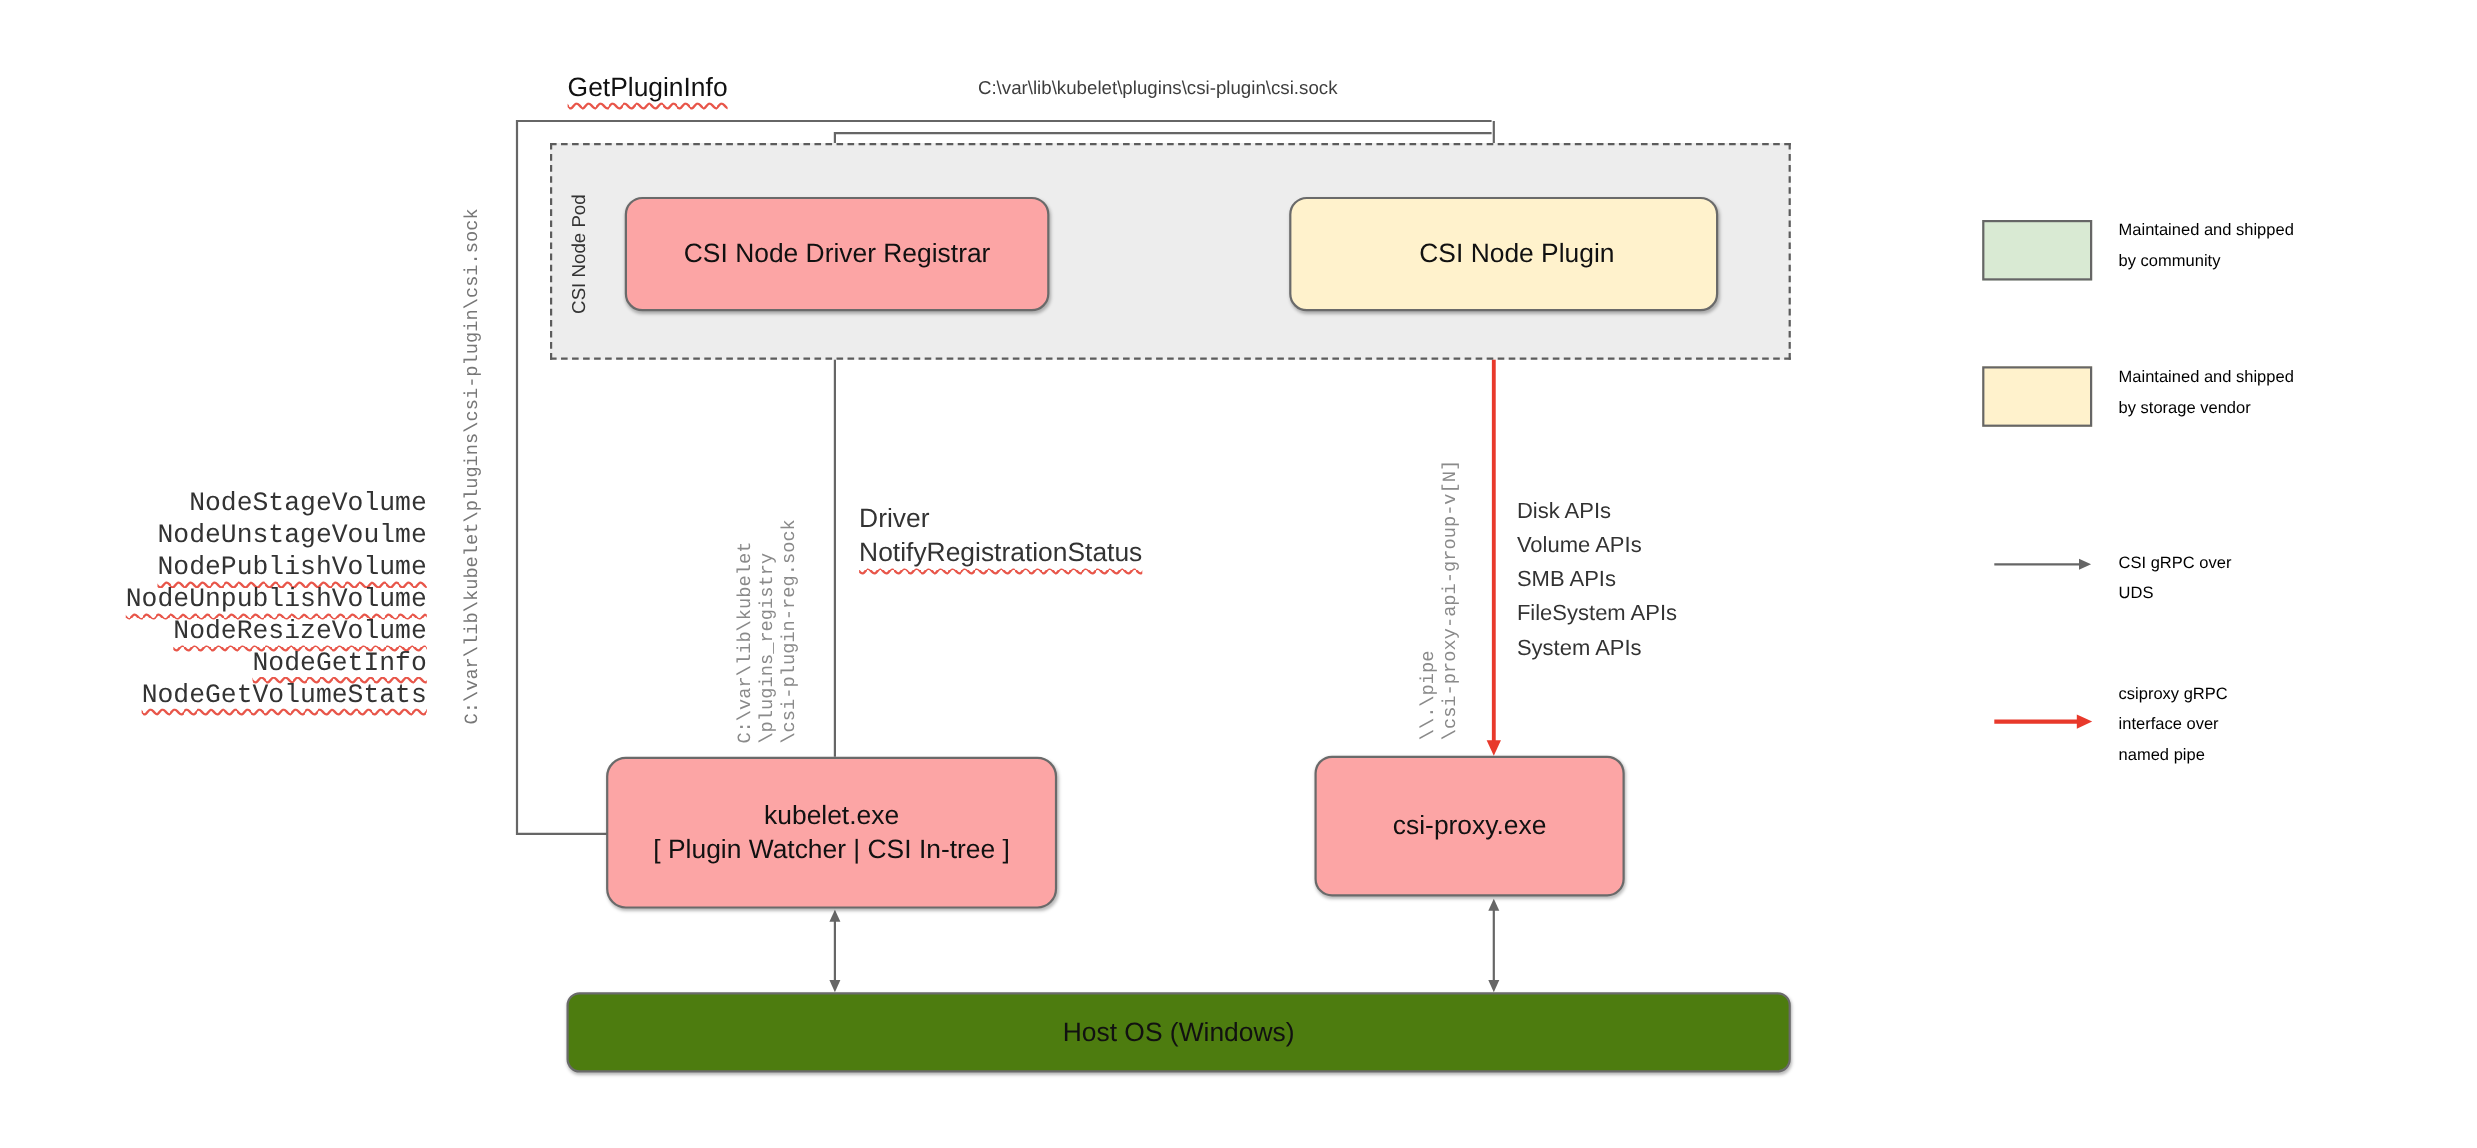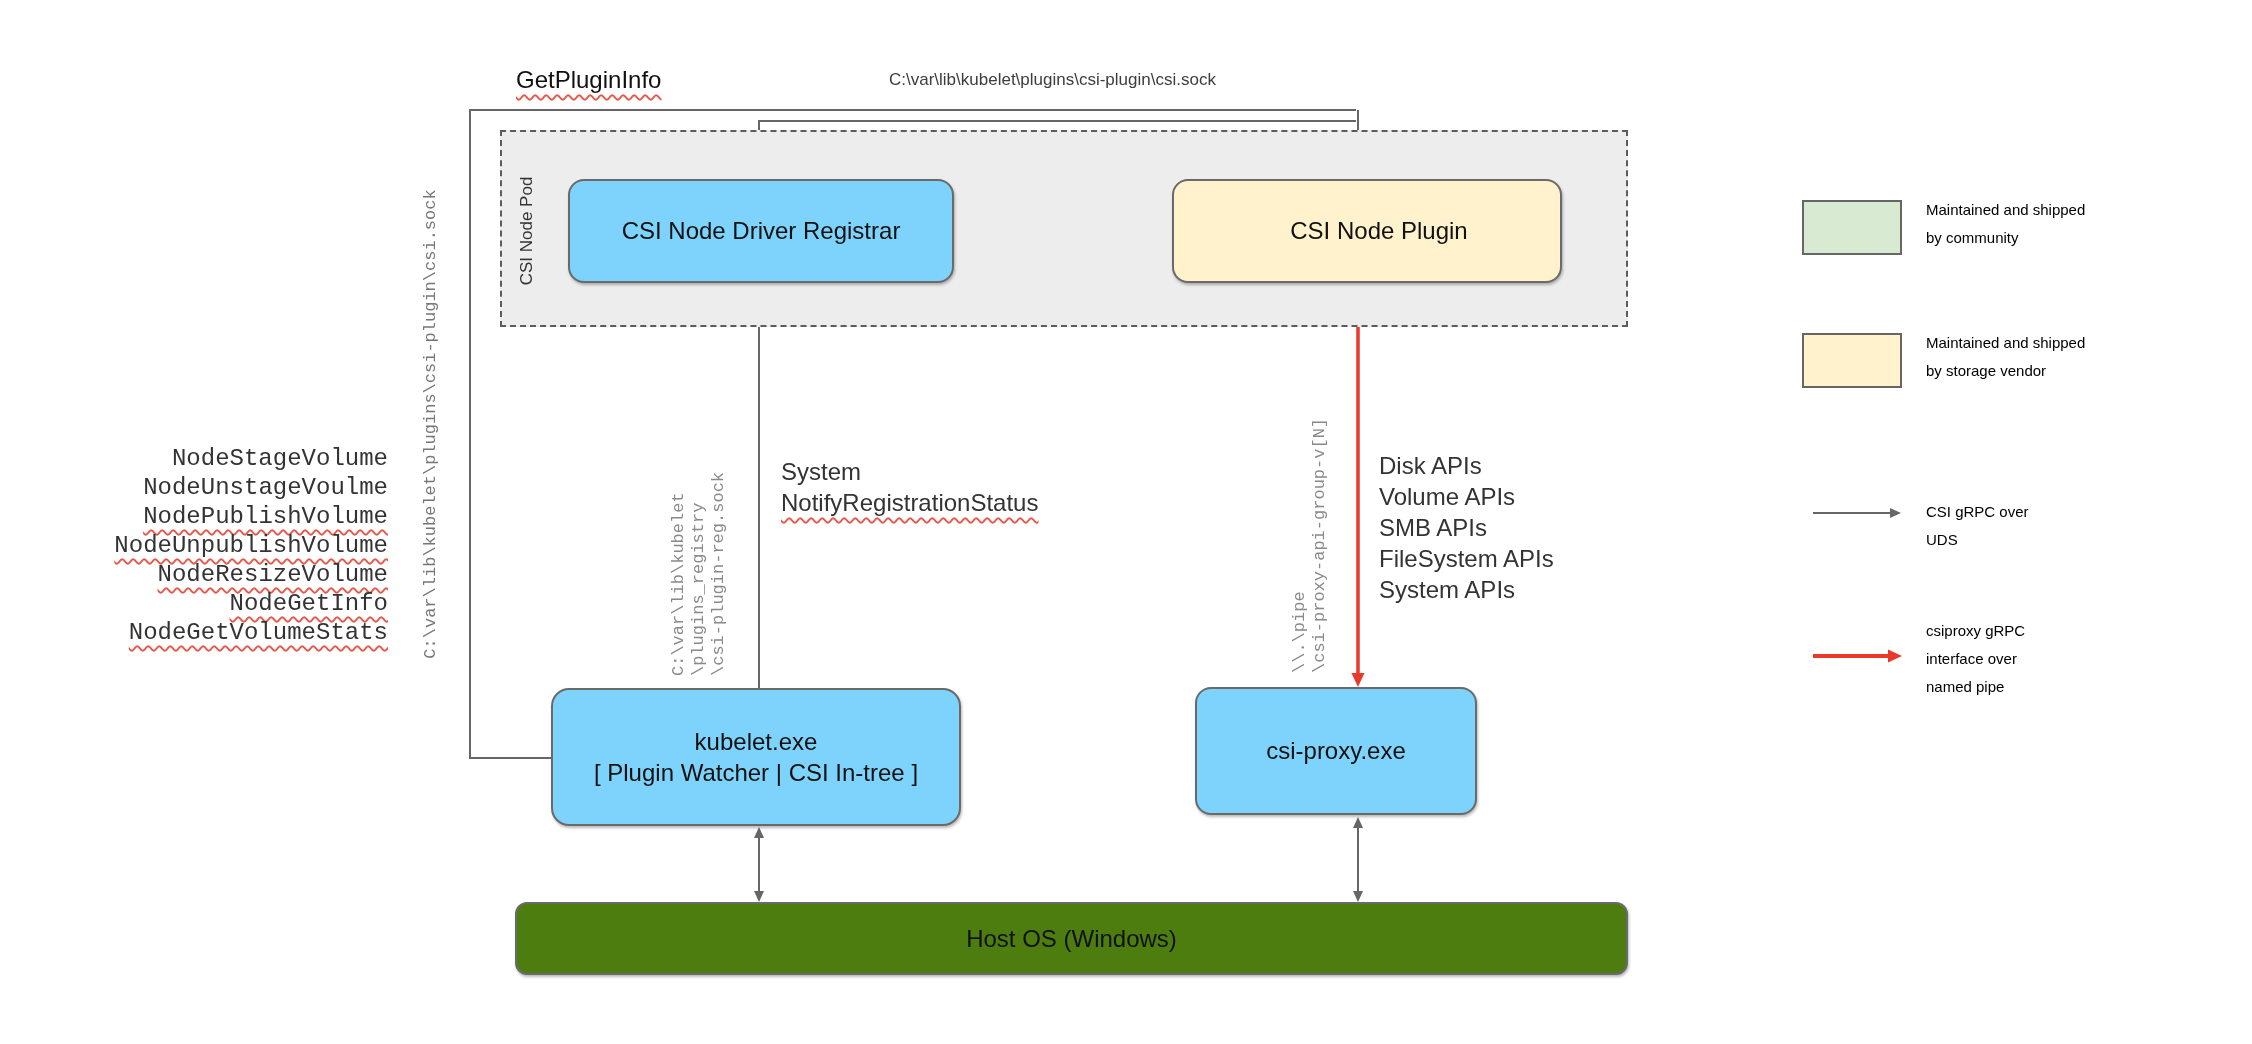--- a/index.html
+++ b/index.html
@@ -4,21 +4,21 @@
 <style>
   html,body{margin:0;padding:0;background:#ffffff;}
   body{width:2252px;height:1044px;position:relative;overflow:hidden;
        font-family:"Liberation Sans",sans-serif;}
   .mono{font-family:Liberation Sans, sans-serif;}
   .pre{white-space:pre-line;}
   
   .node{position:absolute;border:2px solid #6a6a6a;display:flex;align-items:center;
         justify-content:center;text-align:center;font-size:24px;color:#111;
         box-shadow:1px 2px 3px rgba(0,0,0,0.28);box-sizing:border-box;}
-  .green{background:#7dd3fc;}
+  .green{background:#fca5a5;}
   .yellow{background:#fff2cc;padding-left:24px;}
   .blue{background:#4d7c0f;}
   .pod{position:absolute;left:500px;top:130px;width:1128px;height:197px;
        background:#ededed;border:2px dashed #5c5c5c;box-sizing:border-box;}
   
   .rot{position:absolute;transform:rotate(-90deg);font-family:"Liberation Mono","DejaVu Sans Mono",monospace;
        color:#8a8a8a;font-size:17px;line-height:20px;white-space:pre-line;}
   
   .lbl{position:absolute;color:#333;}
   .squiggle{text-decoration-line:underline;text-decoration-style:wavy;
@@ -97,25 +97,25 @@
     <div class="rpc-line">NodeStageVolume</div>
     <div class="rpc-line">NodeUnstageVoulme</div>
     <div class="rpc-line squiggle">NodePublishVolume</div>
     <div class="rpc-line squiggle">NodeUnpublishVolume</div>
     <div class="rpc-line squiggle">NodeResizeVolume</div>
     <div class="rpc-line squiggle">NodeGetInfo</div>
     <div class="rpc-line squiggle">NodeGetVolumeStats</div>
   </div>
 
 <div class="lbl mono" style="left:781px;top:456px;font-size:24px;line-height:31px;">
-  <div>System</div>
+  <div>Driver</div>
   <div class="squiggle">NotifyRegistrationStatus</div>
 </div>
 
-<div class="lbl mono pre" style="left:1379px;top:450px;font-size:24px;line-height:31px;">Disk APIs
+<div class="lbl mono pre" style="left:1379px;top:450px;font-size:20px;line-height:31px;">Disk APIs
 Volume APIs
 SMB APIs
 FileSystem APIs
 System APIs</div>
 
 <div class="legend-swatch" style="left:1802px;top:200px;background:#d9ead3;"></div>
 <div class="legend-text" style="left:1926px;top:196px;">Maintained and shipped
 by community</div>
 
 <div class="legend-swatch" style="left:1802px;top:333px;background:#fff2cc;"></div>

